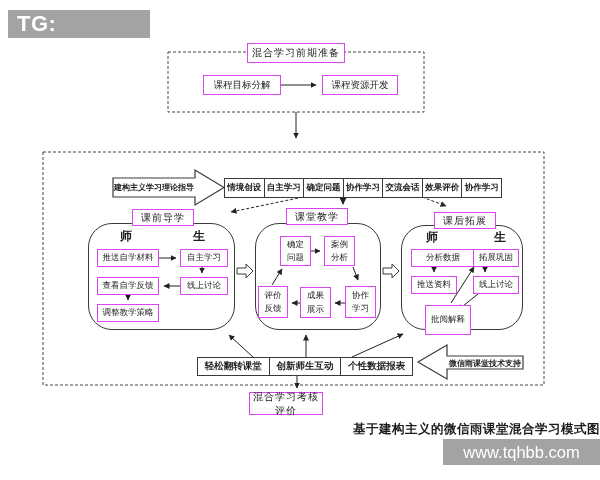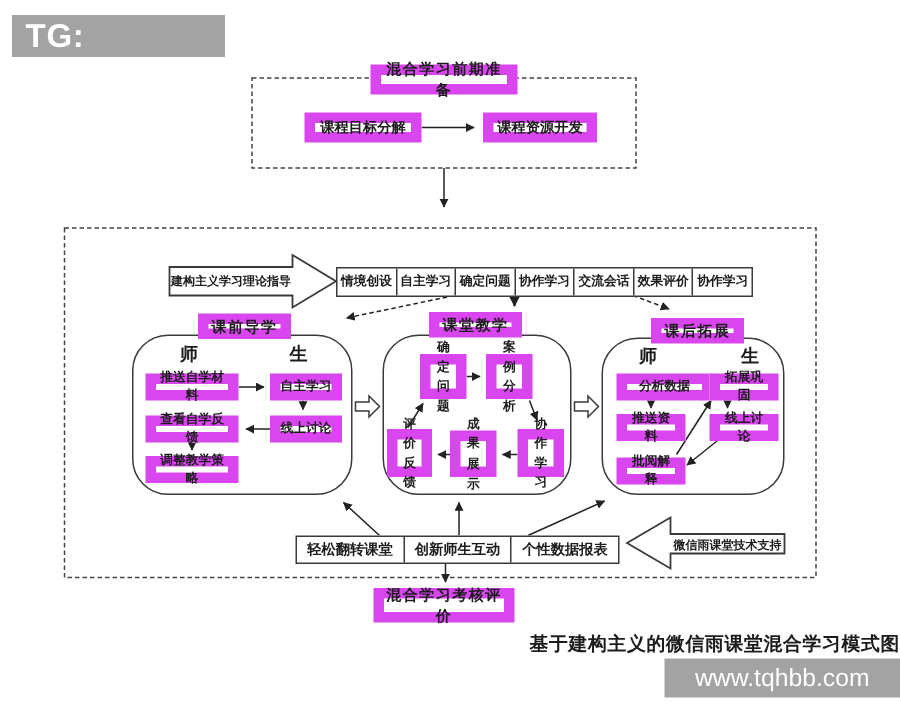--- a/index.html
+++ b/index.html
@@ -1,22 +1,22 @@
 <!DOCTYPE html>
 <html style="--box_gray: #a3a3a3; --line: #333333;"><head>
 <meta charset="utf-8">
 <style>
   :root { --box_gray:#a3a3a3; --line:#333333; }
   html,body { margin:0; padding:0; background:#fff; }
   .stage { position:relative; width:600px; height:480px; background:#ffffff; overflow:hidden;
            font-family:"Liberation Sans", sans-serif; color:#1c1c1c; }
   svg.lines { position:absolute; left:0; top:0; z-index:1; }
-  .b { position:absolute; box-sizing:border-box; border:7px solid #d946ef; background:#fff;
+  .b { position:absolute; box-sizing:border-box; border:1px solid #d946ef; background:#fff;
        display:flex; align-items:center; justify-content:center; text-align:center;
-       font-weight:bold; z-index:2; }
+       font-weight:normal; z-index:2; }
   .titlebox { font-size:10px; letter-spacing:1px; }
   .small { font-size:8.5px; }
   .sq { font-size:8.5px; line-height:1.55; padding:1px 2px; }
   .section { position:absolute; box-sizing:border-box; border:1.3px solid #3a3a3a;
              border-radius:24px; background:transparent; z-index:2; }
   .rolelabel { position:absolute; z-index:2; font-weight:bold; font-size:12px; text-align:center; }
   .strip { position:absolute; box-sizing:border-box; border:1px solid #3a3a3a; display:flex;
            background:#fff; z-index:2; }
   .strip .cell { flex:1; border-left:1px solid #3a3a3a; display:flex; align-items:center;
                  justify-content:center; font-weight:bold; white-space:nowrap; }
@@ -115,32 +115,32 @@
   <div class="b sq" style="left:258px;top:286px;width:30px;height:32px;">评价反馈</div>
   <div class="b sq" style="left:300px;top:287px;width:31px;height:31px;">成果展示</div>
   <div class="b sq" style="left:345px;top:286px;width:31px;height:32px;">协作学习</div>
 
   <div class="section" style="left:401px;top:225px;width:122px;height:105px;"></div>
   <div class="b titlebox" style="left:434px;top:212px;width:62px;height:17px;">课后拓展</div>
   <div class="rolelabel" style="left:418px;top:229px;width:28px;">师</div>
   <div class="rolelabel" style="left:486px;top:229px;width:28px;">生</div>
   <div class="b small" style="left:411px;top:249px;width:64px;height:18px;">分析数据</div>
   <div class="b small" style="left:411px;top:276px;width:46px;height:18px;">推送资料</div>
-  <div class="b small" style="left:411px;top:305px;width:46px;height:18px;">批阅解释</div>
+  <div class="b small" style="left:425px;top:305px;width:46px;height:30px;">批阅解释</div>
   <div class="b small" style="left:473px;top:249px;width:46px;height:18px;">拓展巩固</div>
   <div class="b small" style="left:473px;top:276px;width:46px;height:18px;">线上讨论</div>
 
   <div class="strip" style="left:197px;top:357px;width:216px;height:19px;font-size:9.5px;">
     <div class="cell">轻松翻转课堂</div>
     <div class="cell">创新师生互动</div>
     <div class="cell">个性数据报表</div>
   </div>
 
   <div class="arrowlabel" style="left:449px;top:358px;width:72px;font-size:8px;">微信雨课堂技术支持</div>
 
-  <div class="b titlebox" style="left:249px;top:392px;width:94px;height:23px;">混合学习考核评价</div>
+  <div class="b titlebox" style="left:249px;top:392px;width:74px;height:23px;">混合学习考核评价</div>
 
   <div class="caption">基于建构主义的微信雨课堂混合学习模式图</div>
 
   <div class="graytag" id="tg">TG: MYYJJPP</div>
   <div class="graytag" id="wm">www.tqhbb.com</div>
 
 </div>
 
 </body></html>

